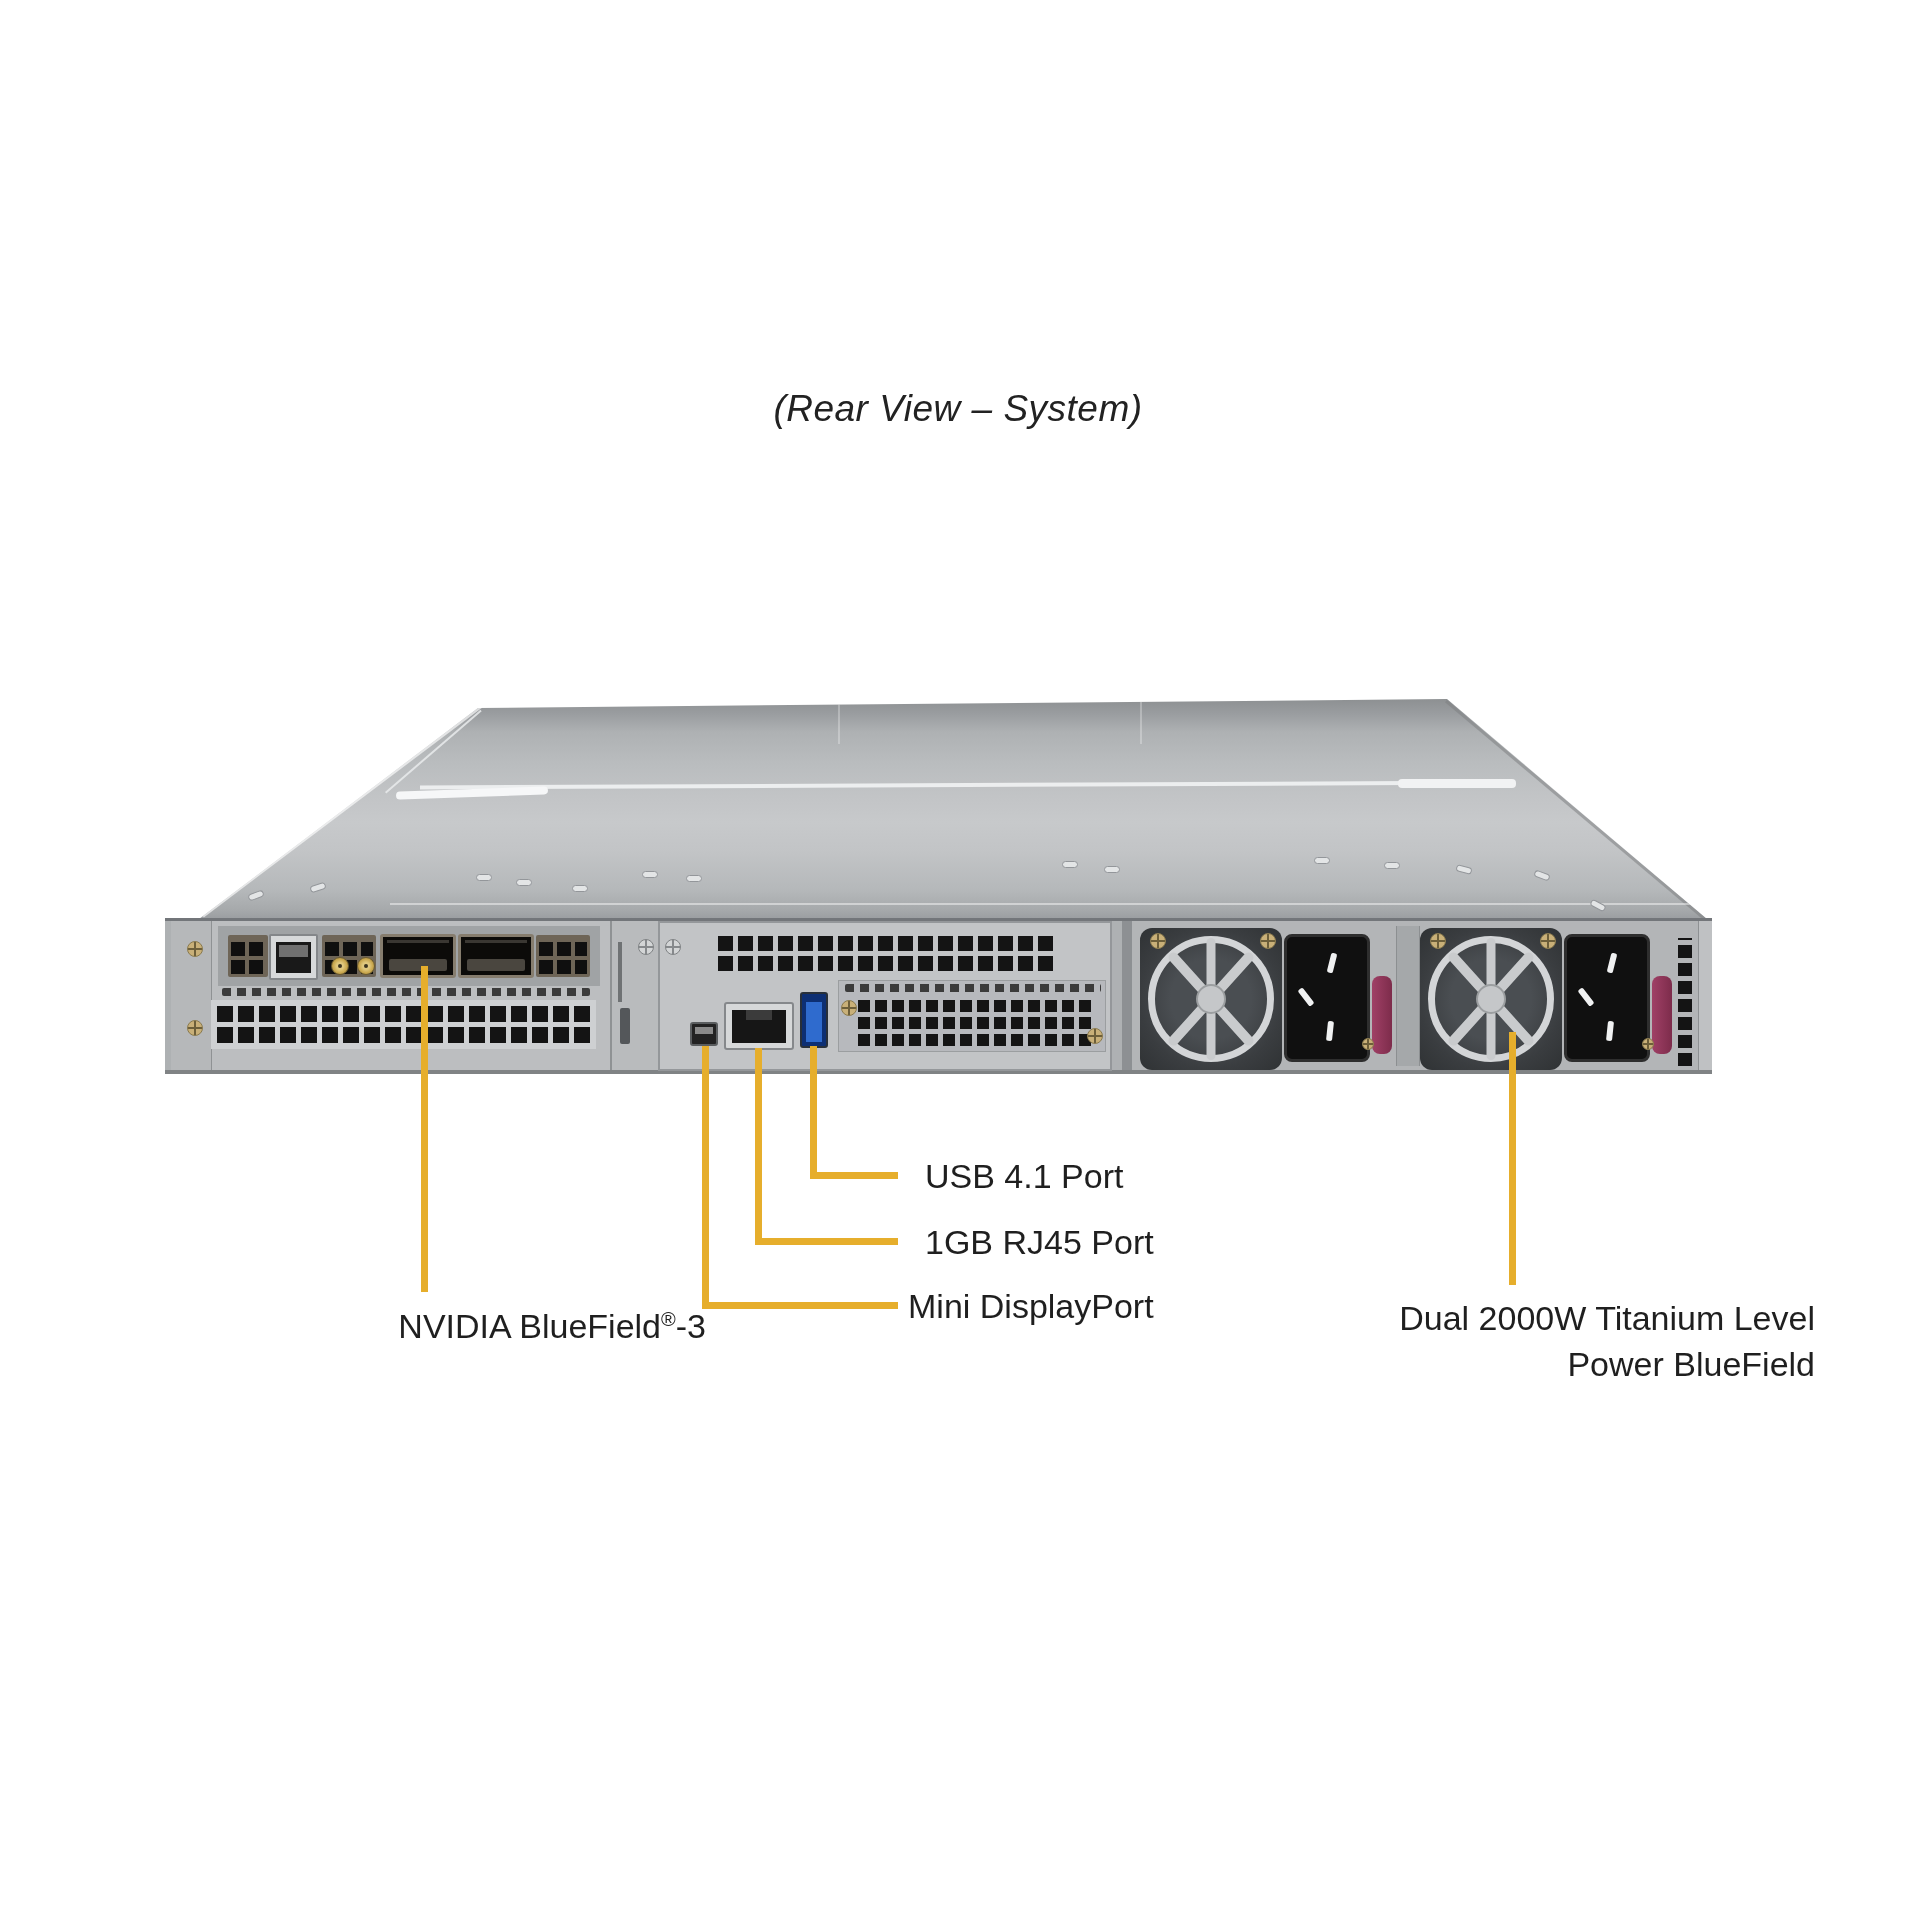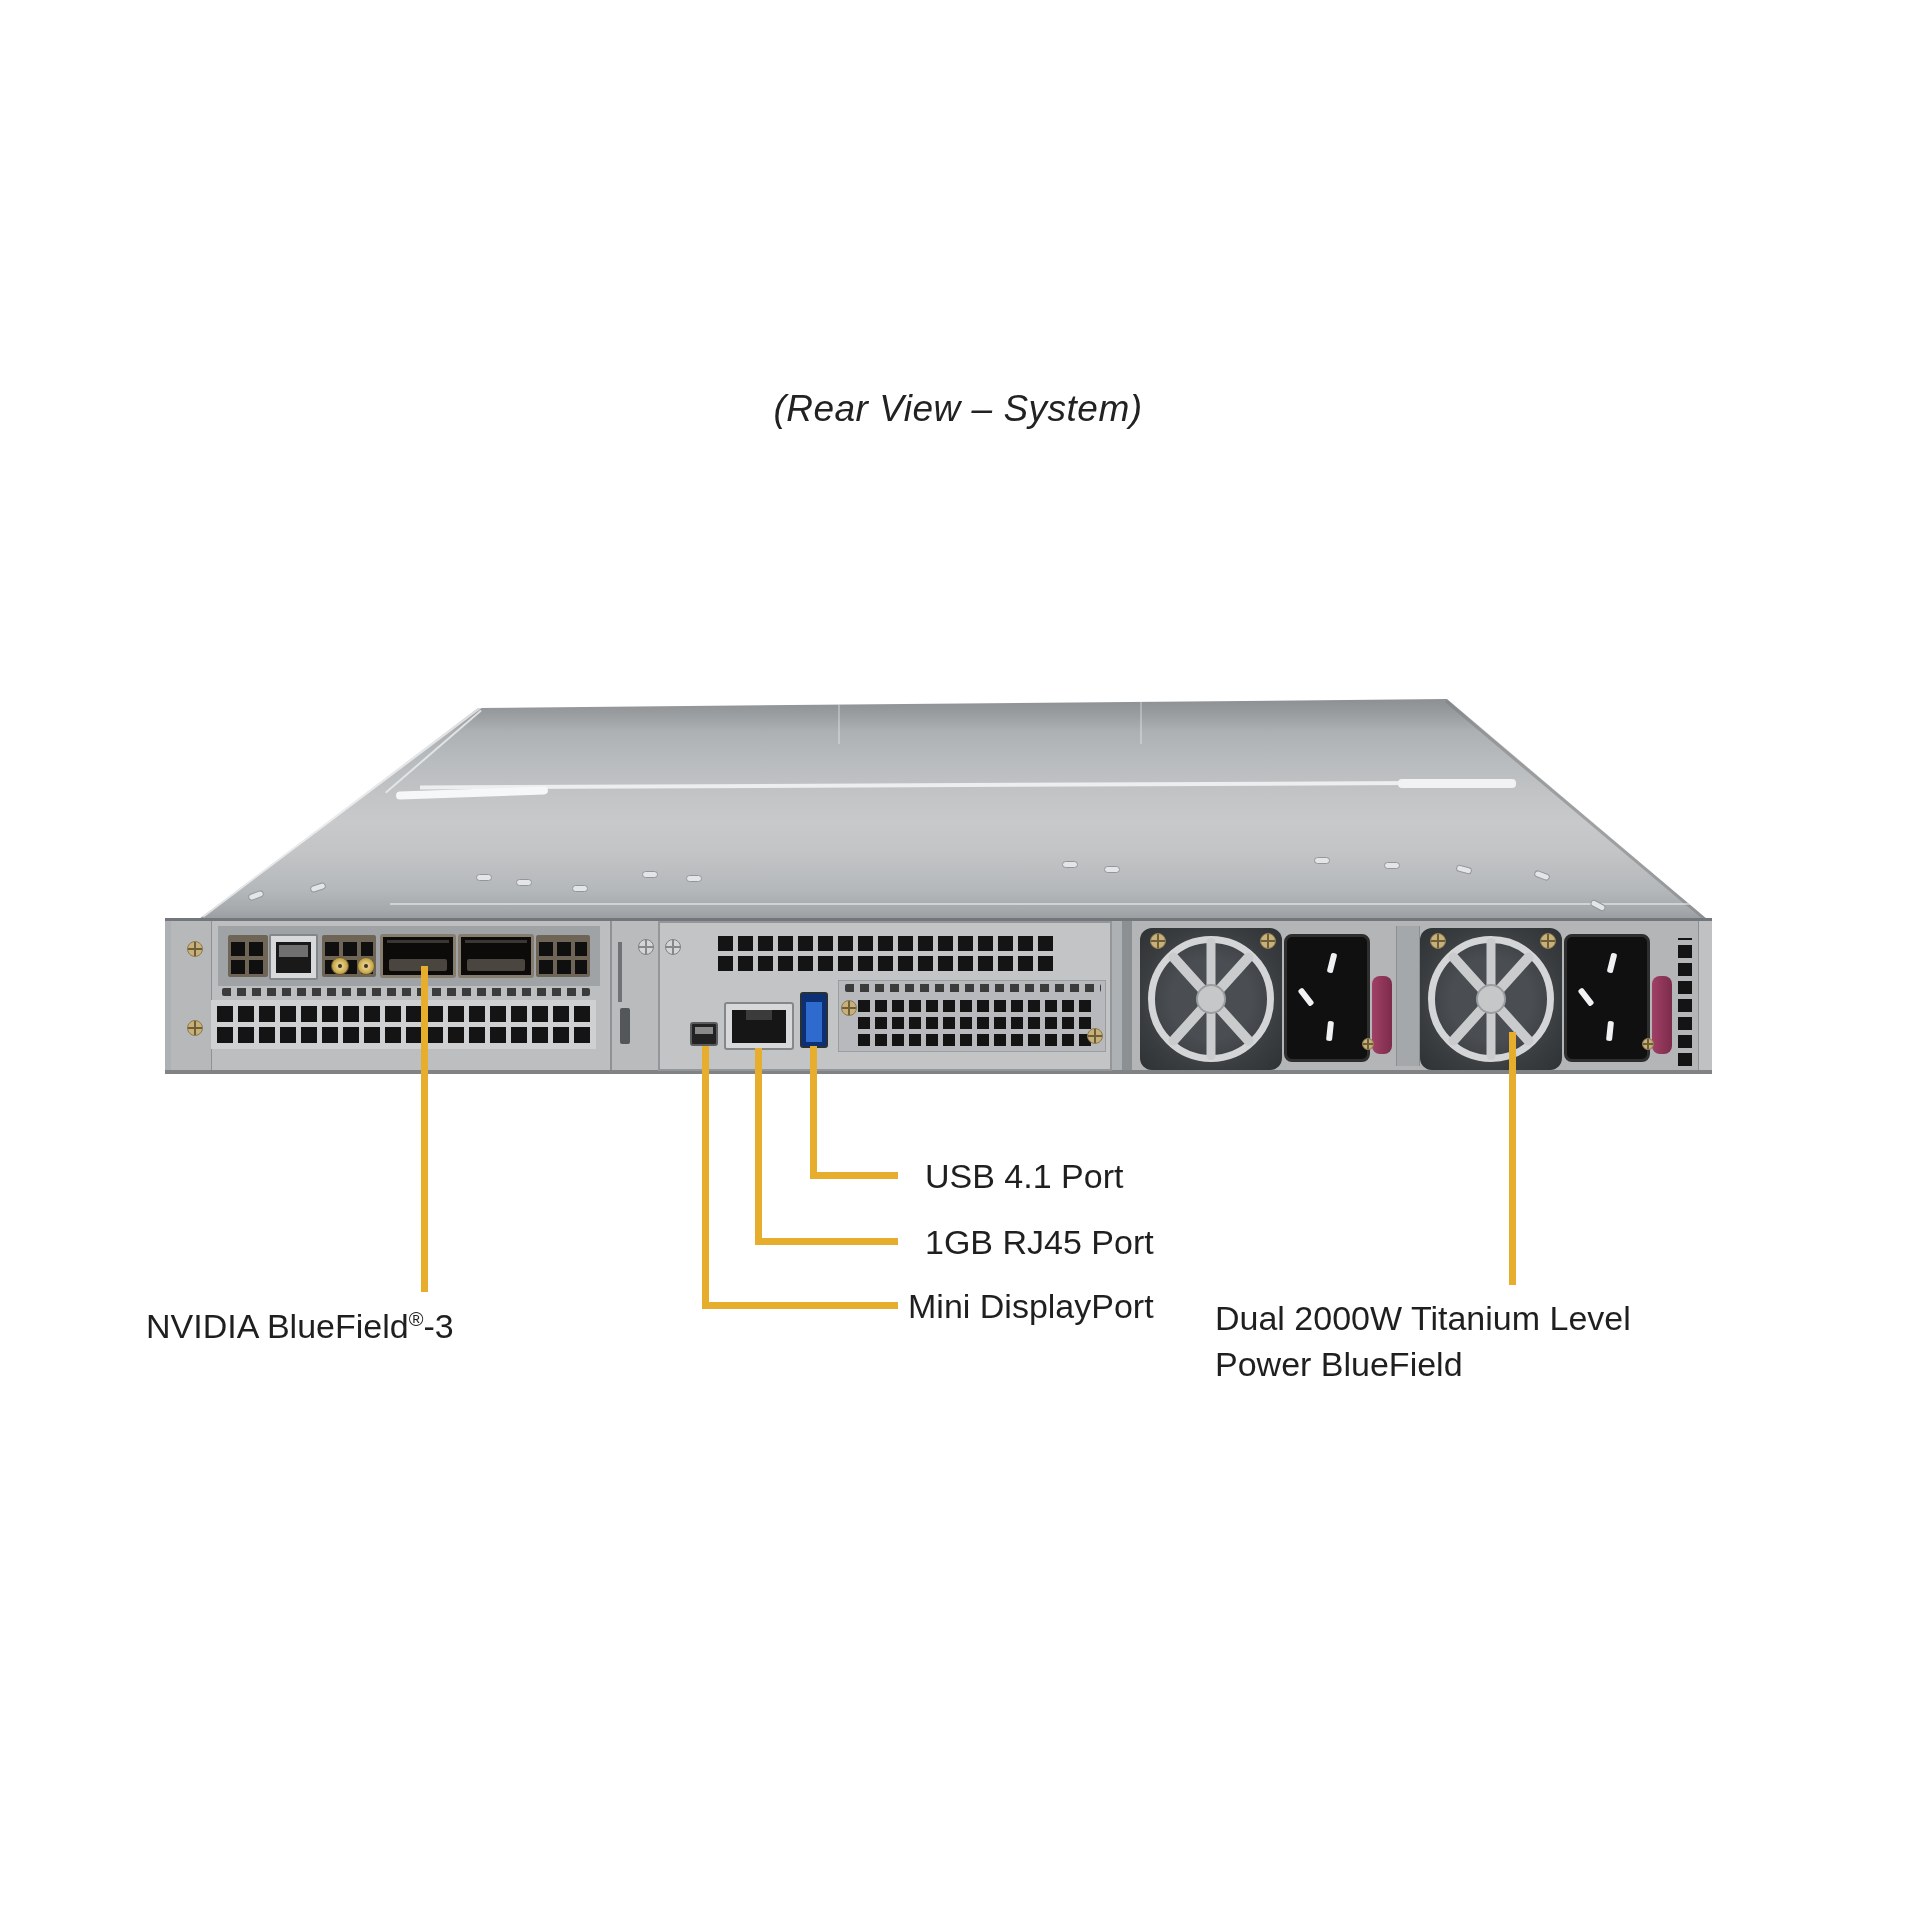--- a/index.html
+++ b/index.html
@@ -95,21 +95,21 @@
   .screw-s{width:16px;height:16px;background:#d3d5d6;border:1px solid #7f8284;
      background-image:linear-gradient(0deg,transparent 44%,#86898c 44% 56%,transparent 56%),
                       linear-gradient(90deg,transparent 44%,#86898c 44% 56%,transparent 56%);}
   .vent-col-right{left:1678px;top:938px;width:14px;height:128px;background-color:#141414;
      background-image:repeating-linear-gradient(0deg,transparent 0 13px,#b4b6b8 13px 18px);}
   .edge-strip-right{left:1698px;top:921px;width:14px;height:149px;background:#bfc1c3;border-left:1px solid #8e9193;}
 
   
   .callout{background:#E6AE2C;}
   .label{font-size:34px;color:#1f1f1f;white-space:nowrap;}
-  .label-2l{text-align:left;line-height:46px;}
+  .label-2l{text-align:right;line-height:46px;}
   sup.reg{font-size:20px;}
 </style>
 </head>
 <body>
 
 <div id="stage">
 
   <div class="abs title">(Rear View – System)</div>
 
   <div class="abs top-surface">

